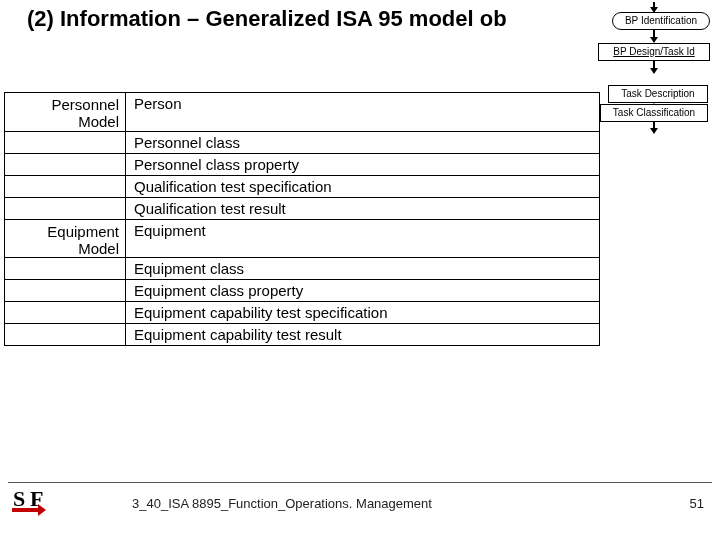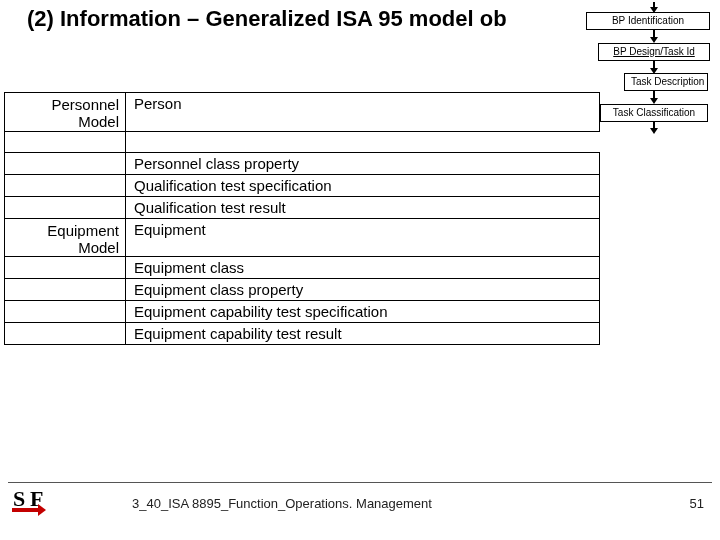--- a/index.html
+++ b/index.html
@@ -29,23 +29,23 @@
     position: absolute;
     right: 10px;
     border: 1px solid #000;
     background: #fff;
     font-size: 10px;
     line-height: 1;
     padding: 3px 6px;
     text-align: center;
     white-space: nowrap;
   }
-  .rb1 { top: 12px;  width: 124px; }
+  .rb1 { top: 12px;  width: 98px; border-radius: 9px; }
   .rb2 { top: 43px;  width: 112px; text-decoration: underline; }
-  .rb3 { top: 73px;  width: 84px; right: 12px; }
+  .rb3 { top: 85px;  width: 100px; right: 12px; }
   .rb4 { top: 104px; width: 108px; right: 12px; }
 
   
   .arrow {
     position: absolute;
     width: 0; height: 0;
   }
   .stem {
     position: absolute;
     background: #000;
@@ -179,20 +179,21 @@
 
   <div class="t-row">
     <div class="t-left">
       <span>Personnel</span><br>
       <span>Model</span>
     </div>
     <div class="t-right">Person</div>
   </div>
   <div class="t-row no-left-text">
     <div class="t-left">.</div>
+    <div class="t-right">Personnel class</div>
   </div>
   <div class="t-row no-left-text">
     <div class="t-left">.</div>
     <div class="t-right">Personnel class property</div>
   </div>
   <div class="t-row no-left-text">
     <div class="t-left">.</div>
     <div class="t-right">Qualification test specification</div>
   </div>
   <div class="t-row no-left-text">

